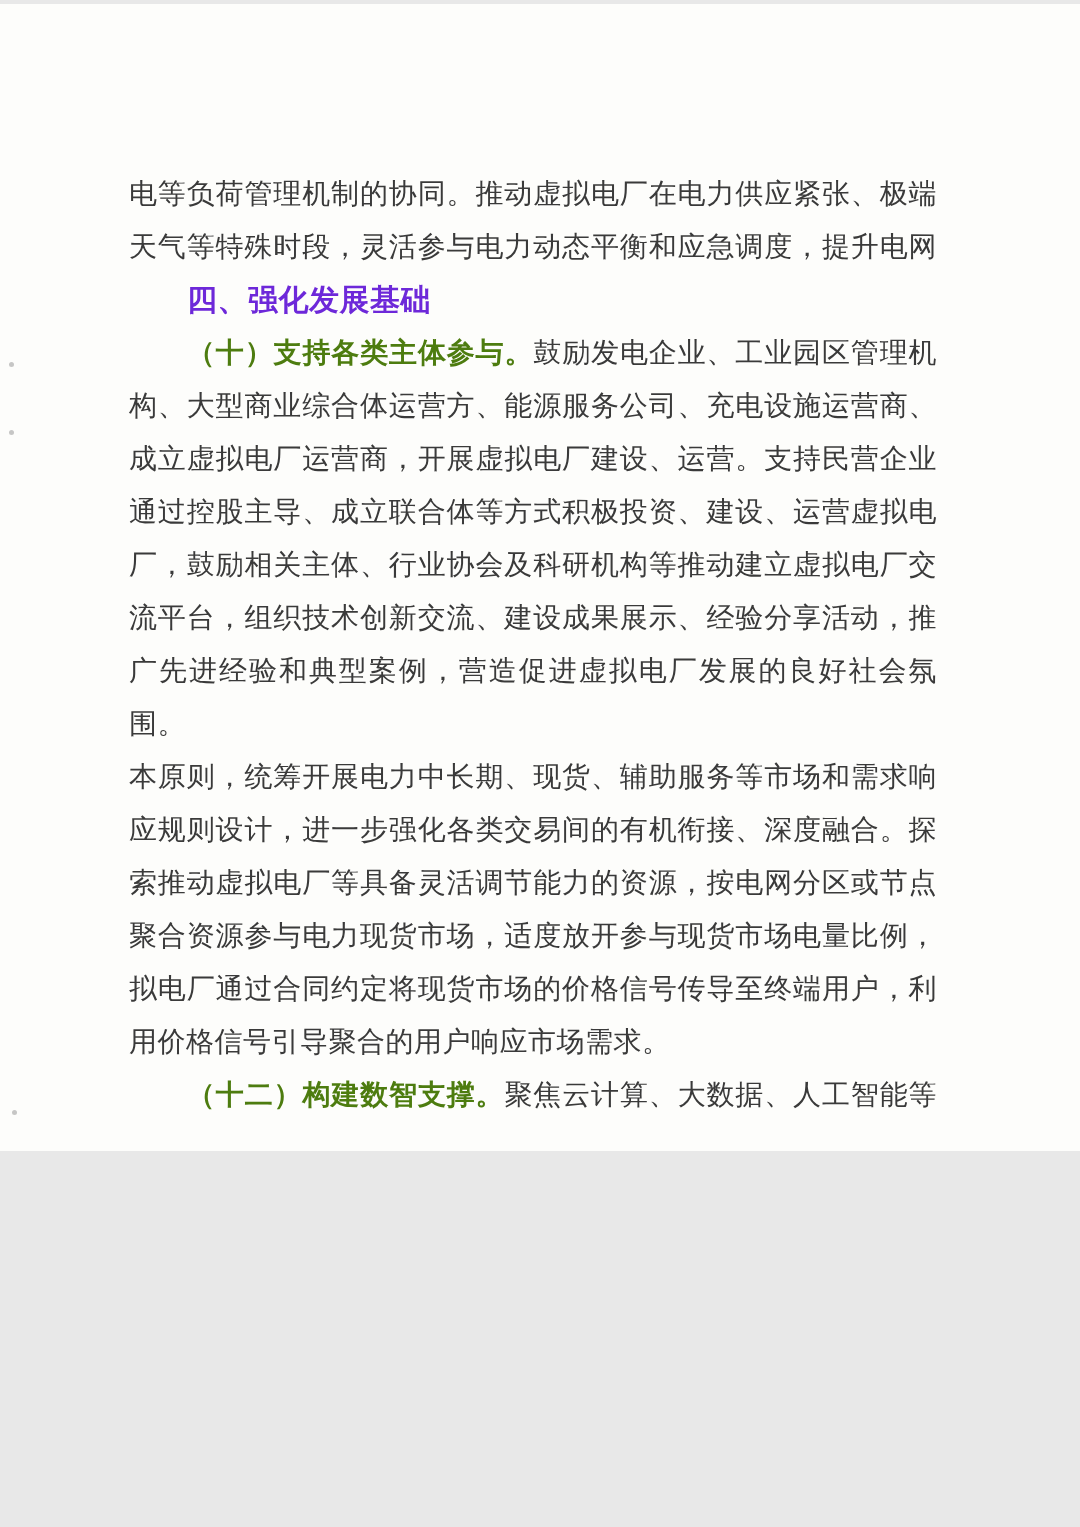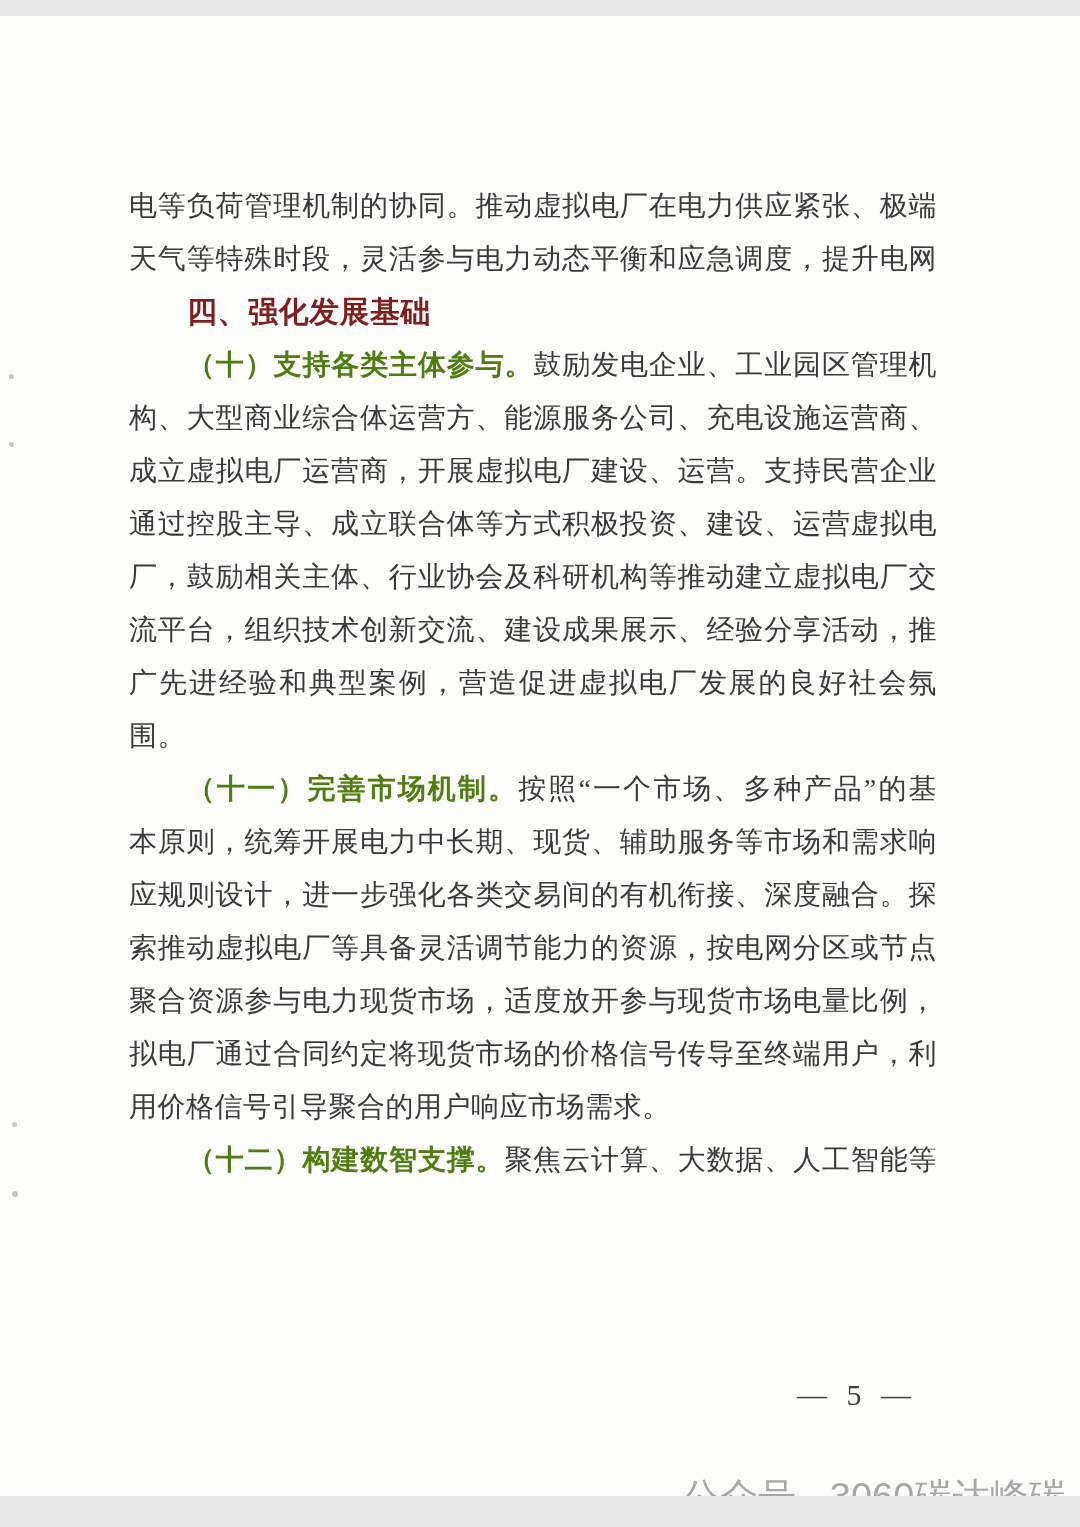--- a/index.html
+++ b/index.html
@@ -1,20 +1,20 @@
 <!DOCTYPE html>
 <html lang="zh"><head>
 <meta charset="utf-8">
 <style>
   html, body { margin: 0; padding: 0; background: #e8e8e8; }
   .page {
     position: relative;
     width: 1080px;
-    height: 1480px;
-    margin: 16px auto;
+    height: 1147px;
+    margin: 4px auto;
     background: #fdfdfb;
     overflow: hidden;
     font-family: "Liberation Serif", serif;
     text-decoration: underline;
   }
   .doc {
     position: absolute;
     left: 129px;
     top: 163px;
     width: 808px;
@@ -31,21 +31,21 @@
     white-space: normal;
     text-align: justify;
     text-align-last: justify;
     text-justify: inter-character;
   }
   .indent { text-indent: 58px; }
   .heading {
     font-family: "Liberation Sans", sans-serif;
     font-weight: bold;
     font-size: 30px;
-    color: #7f1d1d;
+    color: #6d28d9;
   }
   .lead { font-weight: bold; color: #4d7c0f; }
   .pageno {
     position: absolute;
     top: 1362px;
     right: 163px;
     font-size: 30px;
     color: #3f3f3f;
     letter-spacing: 6px;
     font-family: "Liberation Serif", serif;
@@ -84,21 +84,20 @@
     <div class="line fill"><span>天气等特殊时段，灵活参与电力动态平衡和应急调度，提升电网</span></div>
     <div class="line heading indent"><span>四、强化发展基础</span></div>
     <div class="line fill indent"><span class="lead">（十）支持各类主体参与。</span><span>鼓励发电企业、工业园区管理机</span></div>
     <div class="line fill"><span>构、大型商业综合体运营方、能源服务公司、充电设施运营商、</span></div>
     <div class="line fill"><span>成立虚拟电厂运营商，开展虚拟电厂建设、运营。支持民营企业</span></div>
     <div class="line fill"><span>通过控股主导、成立联合体等方式积极投资、建设、运营虚拟电</span></div>
     <div class="line fill"><span>厂，鼓励相关主体、行业协会及科研机构等推动建立虚拟电厂交</span></div>
     <div class="line fill"><span>流平台，组织技术创新交流、建设成果展示、经验分享活动，推</span></div>
     <div class="line fill"><span>广先进经验和典型案例，营造促进虚拟电厂发展的良好社会氛</span></div>
     <div class="line"><span>围。</span></div>
-    <div class="line fill indent"><span class="lead">（十一）完善市场机制。</span><span>按照“一个市场、多种产品”的基</span></div>
     <div class="line fill"><span>本原则，统筹开展电力中长期、现货、辅助服务等市场和需求响</span></div>
     <div class="line fill"><span>应规则设计，进一步强化各类交易间的有机衔接、深度融合。探</span></div>
     <div class="line fill"><span>索推动虚拟电厂等具备灵活调节能力的资源，按电网分区或节点</span></div>
     <div class="line fill"><span>聚合资源参与电力现货市场，适度放开参与现货市场电量比例，</span></div>
     <div class="line fill"><span>拟电厂通过合同约定将现货市场的价格信号传导至终端用户，利</span></div>
     <div class="line"><span>用价格信号引导聚合的用户响应市场需求。</span></div>
     <div class="line fill indent"><span class="lead">（十二）构建数智支撑。</span><span>聚焦云计算、大数据、人工智能等</span></div>
   </div>
 
   <div class="pageno">— 5 —</div>

